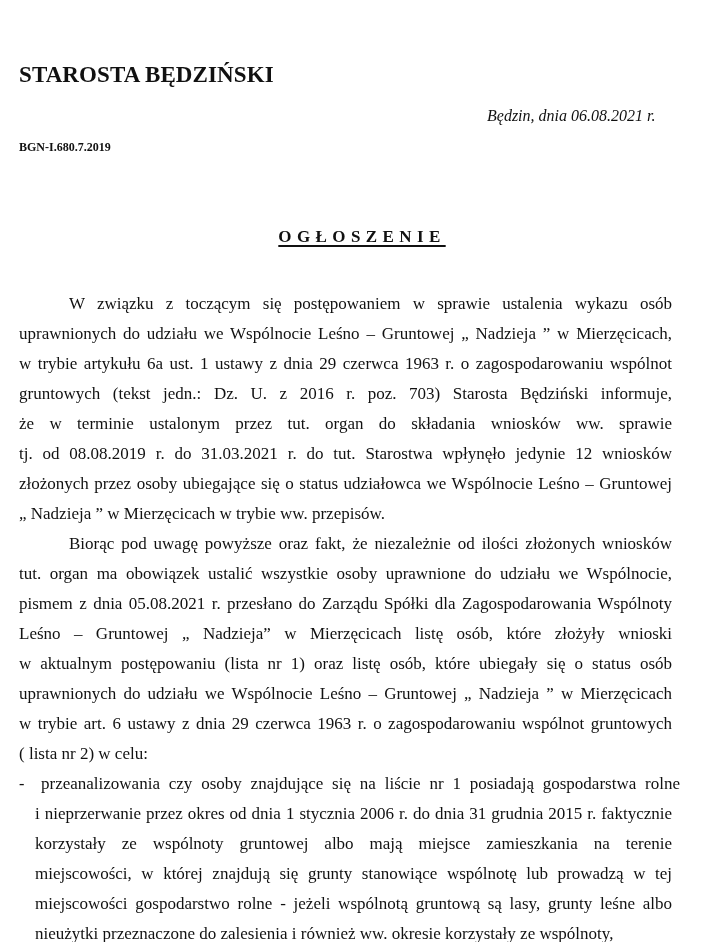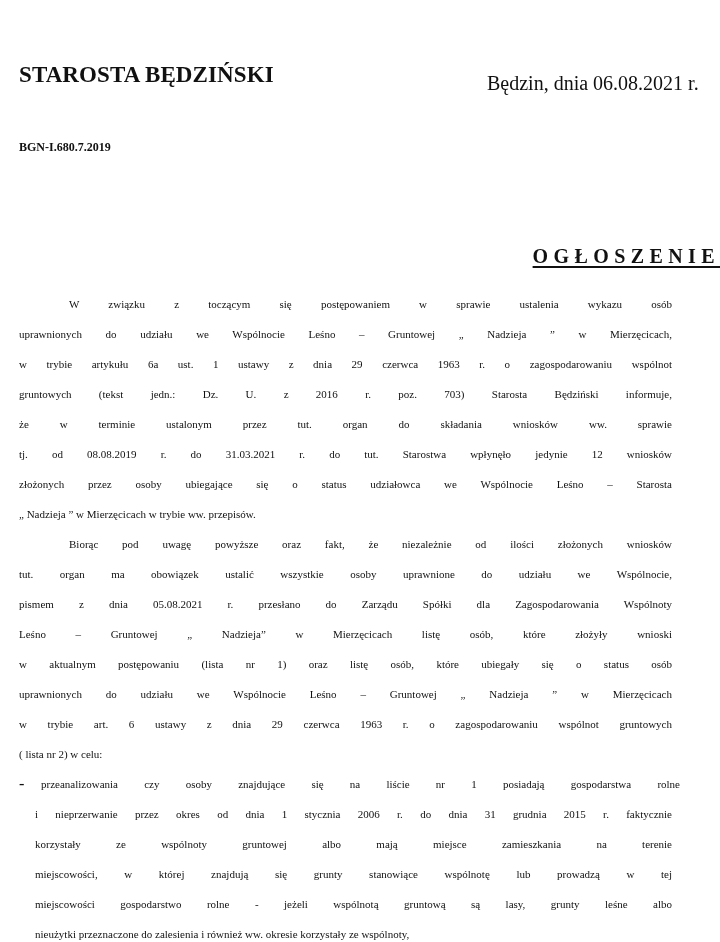--- a/index.html
+++ b/index.html
@@ -26,55 +26,56 @@
     left: 19px;
     top: 62px;
     font-size: 23px;
     font-weight: bold;
     letter-spacing: 0.1px;
     white-space: nowrap;
   }
   .date {
     position: absolute;
     left: 487px;
-    top: 72px;
-    font-size: 20px;
+    top: 107px;
+    font-size: 16px;
     white-space: nowrap;
+    font-style: italic;
   }
   .ref {
     position: absolute;
     left: 19px;
     top: 140px;
     font-size: 12px;
     font-weight: bold;
     white-space: nowrap;
   }
   .title {
     position: absolute;
     left: 0;
     width: 720px;
-    top: 245px;
-    text-align: right;
-    font-size: 20px;
+    top: 227px;
+    text-align: center;
+    font-size: 17px;
     font-weight: bold;
     white-space: nowrap;
   }
   .title span {
     letter-spacing: 5.4px;
     text-decoration: underline;
     text-underline-offset: 3px;
     text-decoration-thickness: 1.5px;
     padding-left: 4px;
   }
   .line {
     position: absolute;
     left: 19px;
     width: 653px;
     height: 22px;
-    font-size: 11px;
+    font-size: 17px;
     line-height: 22px;
     white-space: nowrap;
     text-align: justify;
     text-align-last: justify;
   }
   .line.last {
     text-align-last: left;
   }
   .line.indent {
     left: 69px;
@@ -109,21 +110,21 @@
     <span>OGŁOSZENIE</span>
   </div>
 
   <div>
     <div class="line indent" style="top:293px">W związku z toczącym się postępowaniem w sprawie ustalenia wykazu osób</div>
     <div class="line" style="top:323px">uprawnionych do udziału we Wspólnocie  Leśno – Gruntowej „ Nadzieja ” w Mierzęcicach,</div>
     <div class="line" style="top:353px">w trybie artykułu 6a ust. 1 ustawy z dnia 29 czerwca 1963 r. o zagospodarowaniu wspólnot</div>
     <div class="line" style="top:383px">gruntowych (tekst jedn.:  Dz. U. z 2016 r. poz. 703) Starosta Będziński informuje,</div>
     <div class="line" style="top:413px">że w terminie ustalonym przez tut. organ do składania wniosków ww. sprawie</div>
     <div class="line" style="top:443px">tj. od 08.08.2019 r. do 31.03.2021 r. do tut. Starostwa wpłynęło jedynie 12 wniosków</div>
-    <div class="line" style="top:473px">złożonych przez osoby ubiegające się o status udziałowca we Wspólnocie  Leśno – Starosta</div>
+    <div class="line" style="top:473px">złożonych przez osoby ubiegające się o status udziałowca we Wspólnocie  Leśno – Gruntowej</div>
     <div class="line last" style="top:503px">„ Nadzieja ” w Mierzęcicach w  trybie ww. przepisów.</div>
   </div>
 
   <div>
     <div class="line indent" style="top:533px">Biorąc pod uwagę powyższe oraz fakt, że niezależnie od ilości złożonych wniosków</div>
     <div class="line" style="top:563px">tut. organ ma obowiązek ustalić wszystkie osoby uprawnione do udziału we Wspólnocie,</div>
     <div class="line" style="top:593px">pismem z dnia 05.08.2021 r. przesłano do Zarządu Spółki dla Zagospodarowania Wspólnoty</div>
     <div class="line" style="top:623px">Leśno – Gruntowej „ Nadzieja” w Mierzęcicach listę osób, które złożyły wnioski</div>
     <div class="line" style="top:653px">w aktualnym postępowaniu  (lista nr 1) oraz listę osób, które ubiegały się o status  osób</div>
     <div class="line" style="top:683px">uprawnionych do udziału we Wspólnocie  Leśno – Gruntowej „ Nadzieja ” w Mierzęcicach</div>

